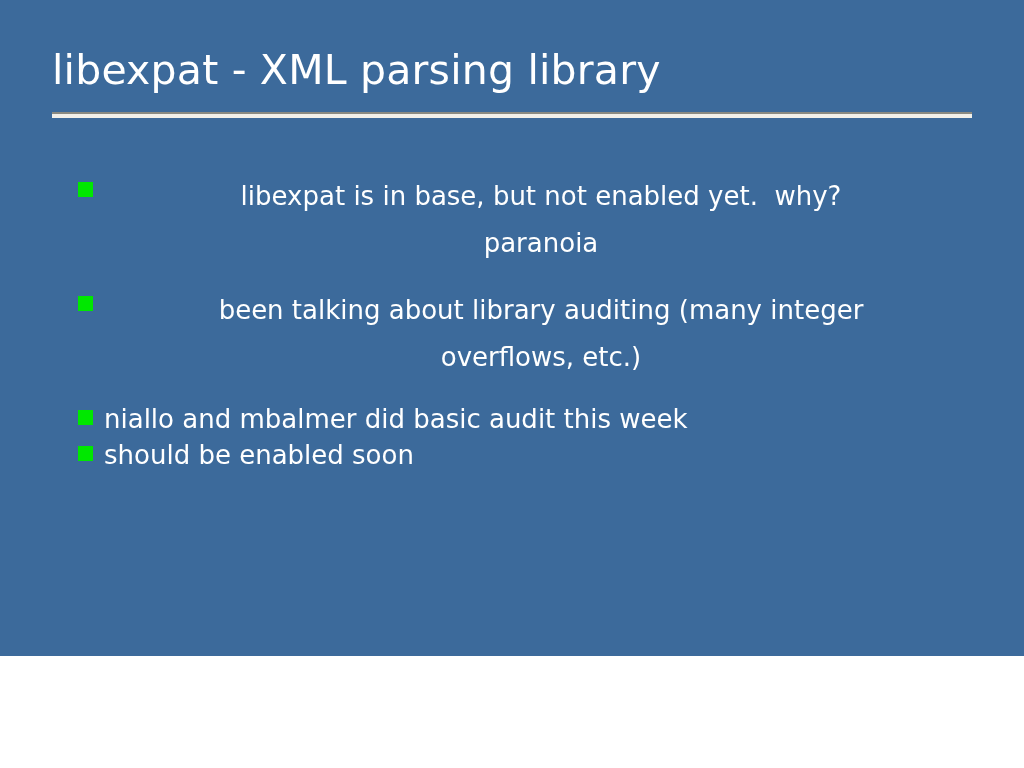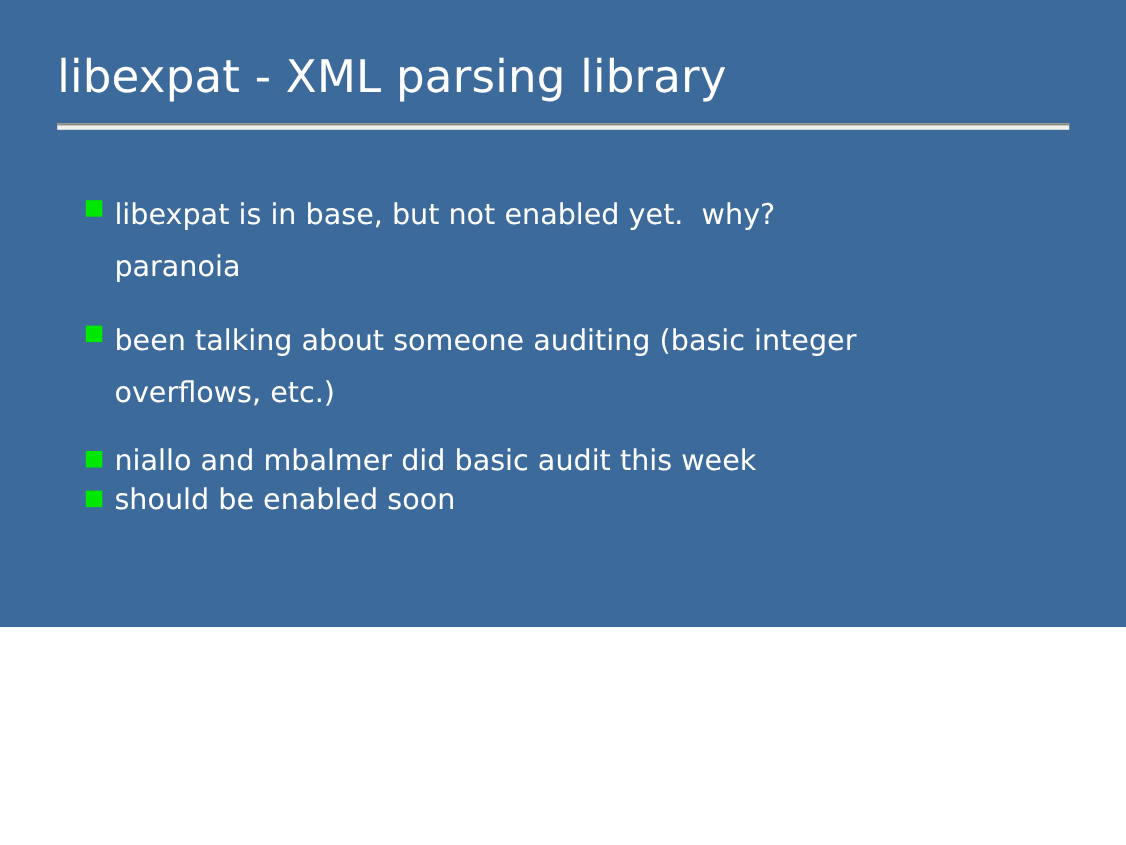--- a/index.html
+++ b/index.html
@@ -9,21 +9,21 @@
   body {
     width: 1024px;
     height: 768px;
     overflow: hidden;
     font-family: "DejaVu Sans", sans-serif;
   }
 
   #slide {
     position: relative;
     width: 1024px;
-    height: 570px;
+    height: 656px;
     background: #3C6A9B;
     box-sizing: border-box;
     padding-left: 32px;
   }
 
   
   #title-block {
     position: absolute;
     left: 52px;
     top: 44px;
@@ -79,21 +79,21 @@
     height: 15px;
     background: #00E800;
   }
 
   .bullet-text {
     display: block;
     white-space: pre-wrap;
   }
 
   
-  .bullet-row.gap-loose   { line-height: 47px; margin-bottom: 20px; }
+  .bullet-row.gap-loose   { line-height: 47px; margin-bottom: 20px; text-align: center; }
   .bullet-row.gap-tight   { line-height: 36px; margin-bottom: 50px; }
   .bullet-row.gap-single  { line-height: 36px; }
   .bullet-row.gap-last    { line-height: 36px; margin-bottom: 0; }
 </style>
 </head>
 <body>
 
 <div id="slide">
 
   <div id="title-block">
@@ -106,21 +106,21 @@
 
     <li class="bullet-row gap-loose">
       <span class="bullet-marker"></span>
       <span class="bullet-text">libexpat is in base, but not enabled yet.  why?
 paranoia</span>
     </li>
 
 
     <li class="bullet-row gap-loose">
       <span class="bullet-marker"></span>
-      <span class="bullet-text">been talking about someone auditing (basic integer
+      <span class="bullet-text">been talking about library auditing (many integer
 overflows, etc.)</span>
     </li>
 
     <li class="bullet-row gap-single">
       <span class="bullet-marker"></span>
       <span class="bullet-text">niallo and mbalmer did basic audit this week</span>
     </li>
 
     <li class="bullet-row gap-last">
       <span class="bullet-marker"></span>

